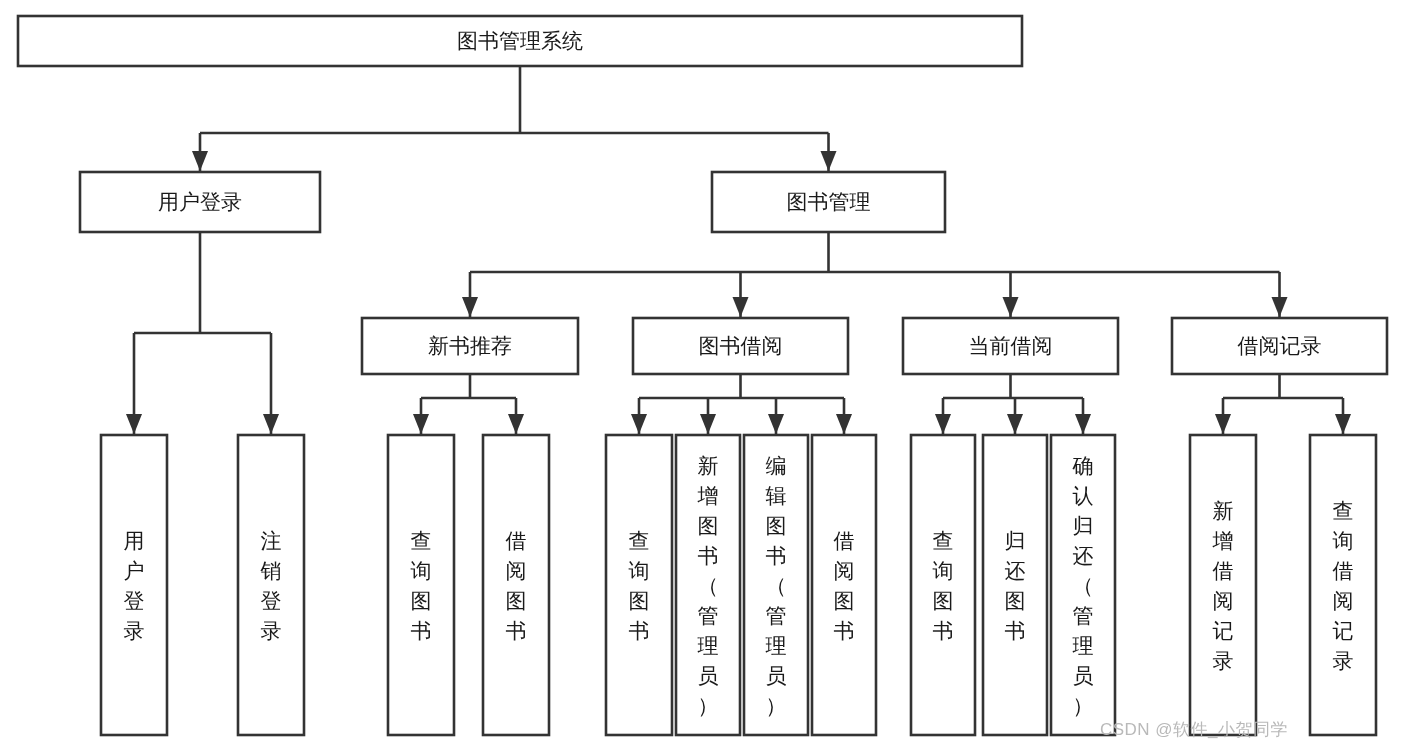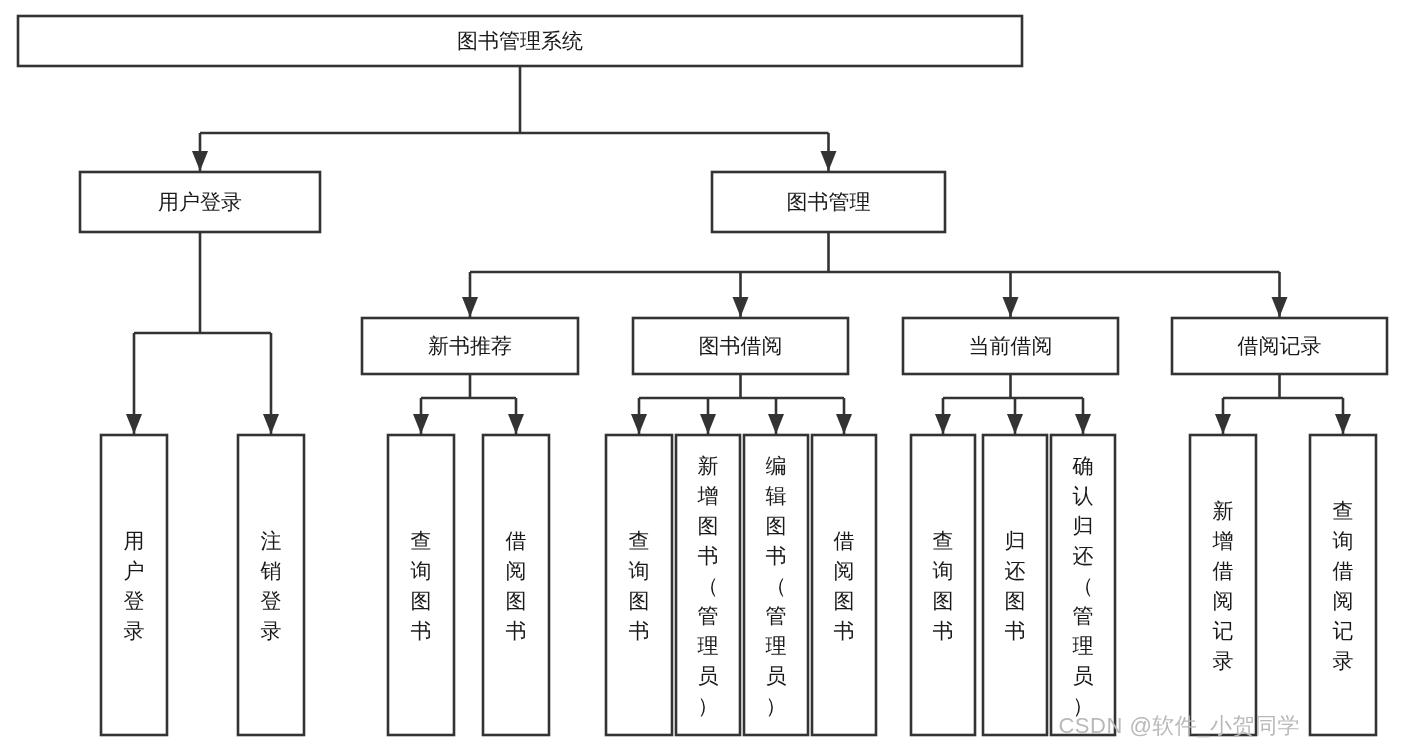--- a/index.html
+++ b/index.html
@@ -48,24 +48,24 @@
     dominant-baseline: middle;
   }
   .node-label-v {
     font-family: "Liberation Sans", "DejaVu Sans", sans-serif;
     font-size: 21px;
     fill: #1a1a1a;
     text-anchor: middle;
   }
   .watermark {
     position: absolute;
-    right: 12px;
+    right: 24px;
     bottom: 6px;
     font-family: "Liberation Sans", "DejaVu Sans", sans-serif;
-    font-size: 22px;
+    font-size: 17px;
     color: #b9b9b9;
     letter-spacing: 0.5px;
     white-space: nowrap;
     user-select: none;
   }
 </style>
 </head>
 <body>
 
 <div id="diagram-root">

